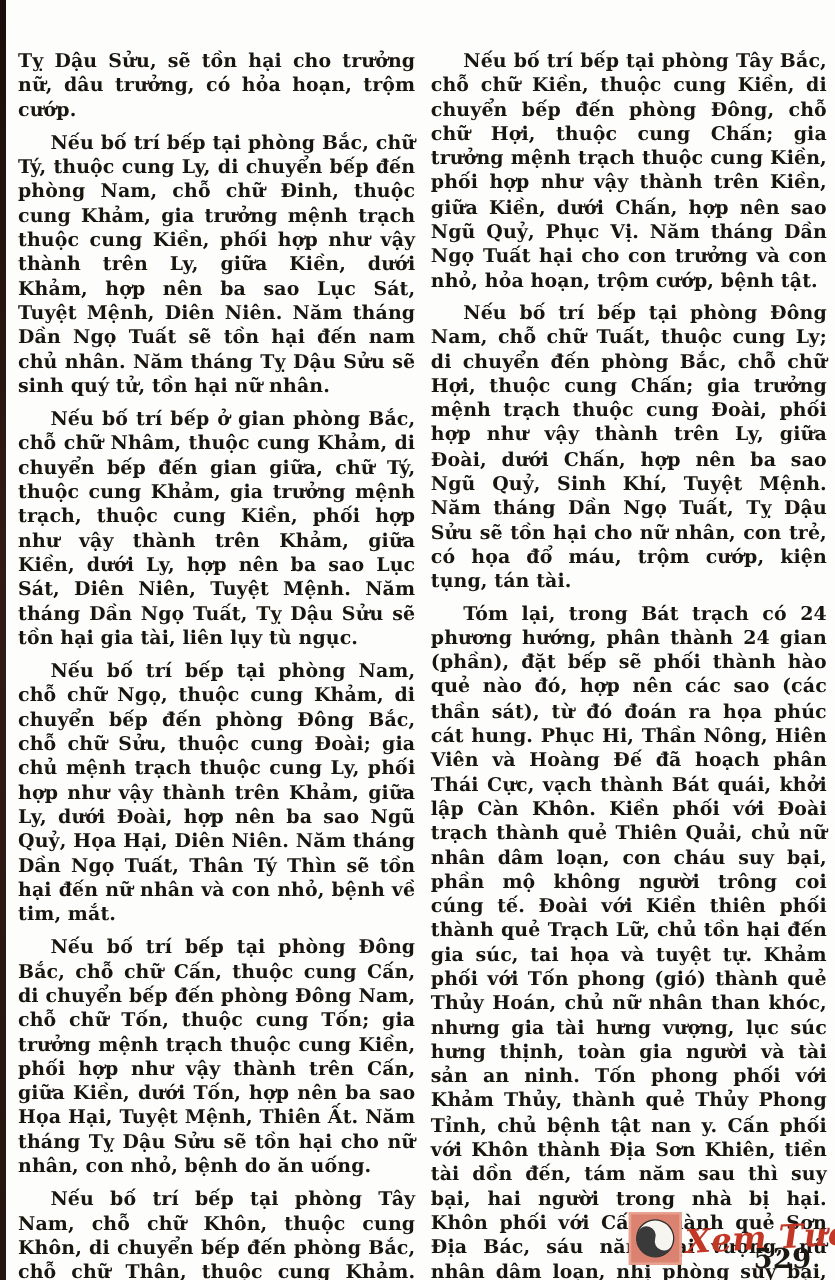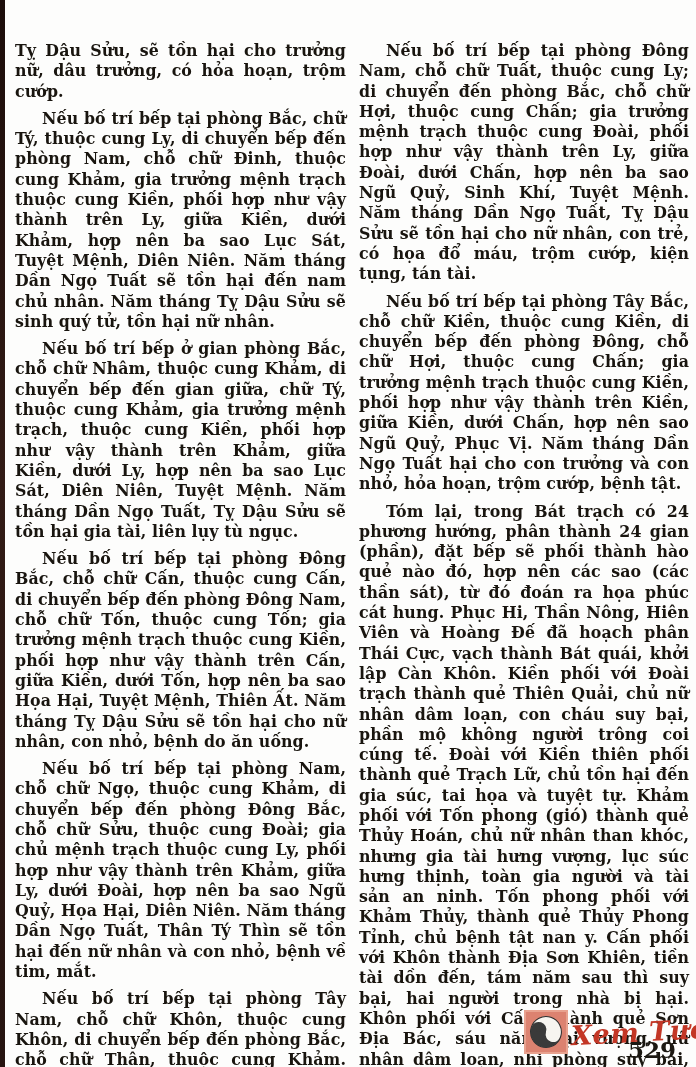--- a/index.html
+++ b/index.html
@@ -77,28 +77,28 @@
 <body>
 
 <div class="page">
 
   <div class="spine"></div>
 
   <div class="col col-left">
     <p class="para continuation">Tỵ Dậu Sửu, sẽ tồn hại cho trưởng nữ, dâu trưởng, có hỏa hoạn, trộm cướp.</p>
     <p class="para">Nếu bố trí bếp tại phòng Bắc, chữ Tý, thuộc cung Ly, di chuyển bếp đến phòng Nam, chỗ chữ Đinh, thuộc cung Khảm, gia trưởng mệnh trạch thuộc cung Kiền, phối hợp như vậy thành trên Ly, giữa Kiền, dưới Khảm, hợp nên ba sao Lục Sát, Tuyệt Mệnh, Diên Niên. Năm tháng Dần Ngọ Tuất sẽ tồn hại đến nam chủ nhân. Năm tháng Tỵ Dậu Sửu sẽ sinh quý tử, tồn hại nữ nhân.</p>
     <p class="para">Nếu bố trí bếp ở gian phòng Bắc, chỗ chữ Nhâm, thuộc cung Khảm, di chuyển bếp đến gian giữa, chữ Tý, thuộc cung Khảm, gia trưởng mệnh trạch, thuộc cung Kiền, phối hợp như vậy thành trên Khảm, giữa Kiền, dưới Ly, hợp nên ba sao Lục Sát, Diên Niên, Tuyệt Mệnh. Năm tháng Dần Ngọ Tuất, Tỵ Dậu Sửu sẽ tồn hại gia tài, liên lụy tù ngục.</p>
+    <p class="para">Nếu bố trí bếp tại phòng Nam, chỗ chữ Ngọ, thuộc cung Khảm, di chuyển bếp đến phòng Đông Bắc, chỗ chữ Sửu, thuộc cung Đoài; gia chủ mệnh trạch thuộc cung Ly, phối hợp như vậy thành trên Khảm, giữa Ly, dưới Đoài, hợp nên ba sao Ngũ Quỷ, Họa Hại, Diên Niên. Năm tháng Dần Ngọ Tuất, Thân Tý Thìn sẽ tồn hại đến nữ nhân và con nhỏ, bệnh về tim, mắt.</p>
     <p class="para">Nếu bố trí bếp tại phòng Đông Bắc, chỗ chữ Cấn, thuộc cung Cấn, di chuyển bếp đến phòng Đông Nam, chỗ chữ Tốn, thuộc cung Tốn; gia trưởng mệnh trạch thuộc cung Kiền, phối hợp như vậy thành trên Cấn, giữa Kiền, dưới Tốn, hợp nên ba sao Họa Hại, Tuyệt Mệnh, Thiên Ất. Năm tháng Tỵ Dậu Sửu sẽ tồn hại cho nữ nhân, con nhỏ, bệnh do ăn uống.</p>
-    <p class="para">Nếu bố trí bếp tại phòng Nam, chỗ chữ Ngọ, thuộc cung Khảm, di chuyển bếp đến phòng Đông Bắc, chỗ chữ Sửu, thuộc cung Đoài; gia chủ mệnh trạch thuộc cung Ly, phối hợp như vậy thành trên Khảm, giữa Ly, dưới Đoài, hợp nên ba sao Ngũ Quỷ, Họa Hại, Diên Niên. Năm tháng Dần Ngọ Tuất, Thân Tý Thìn sẽ tồn hại đến nữ nhân và con nhỏ, bệnh về tim, mắt.</p>
     <p class="para">Nếu bố trí bếp tại phòng Tây Nam, chỗ chữ Khôn, thuộc cung Khôn, di chuyển bếp đến phòng Bắc, chỗ chữ Thân, thuộc cung Khảm. Gia trưởng mệnh trạch thuộc cung Tốn; phối hợp như vậy thành trên Khôn, giữa Tốn, dưới Khảm, hợp nên ba sao Tuyệt Mệnh, Ngũ Quỷ, Sinh Khí. Năm tháng Tỵ Dậu Sửu sẽ tồn hại cho nữ nhân, con nhỏ, tai nạn hỏa hoạn, trộm cướp.</p>
   </div>
 
   <div class="col col-right">
+    <p class="para">Nếu bố trí bếp tại phòng Tây Bắc, chỗ chữ Kiền, thuộc cung Kiền, di chuyển bếp đến phòng Đông, chỗ chữ Hợi, thuộc cung Chấn; gia trưởng mệnh trạch thuộc cung Kiền, phối hợp như vậy thành trên Kiền, giữa Kiền, dưới Chấn, hợp nên sao Ngũ Quỷ, Phục Vị. Năm tháng Dần Ngọ Tuất hại cho con trưởng và con nhỏ, hỏa hoạn, trộm cướp, bệnh tật.</p>
     <p class="para">Nếu bố trí bếp tại phòng Đông Nam, chỗ chữ Tuất, thuộc cung Ly; di chuyển đến phòng Bắc, chỗ chữ Hợi, thuộc cung Chấn; gia trưởng mệnh trạch thuộc cung Đoài, phối hợp như vậy thành trên Ly, giữa Đoài, dưới Chấn, hợp nên ba sao Ngũ Quỷ, Sinh Khí, Tuyệt Mệnh. Năm tháng Dần Ngọ Tuất, Tỵ Dậu Sửu sẽ tồn hại cho nữ nhân, con trẻ, có họa đổ máu, trộm cướp, kiện tụng, tán tài.</p>
-    <p class="para">Nếu bố trí bếp tại phòng Tây Bắc, chỗ chữ Kiền, thuộc cung Kiền, di chuyển bếp đến phòng Đông, chỗ chữ Hợi, thuộc cung Chấn; gia trưởng mệnh trạch thuộc cung Kiền, phối hợp như vậy thành trên Kiền, giữa Kiền, dưới Chấn, hợp nên sao Ngũ Quỷ, Phục Vị. Năm tháng Dần Ngọ Tuất hại cho con trưởng và con nhỏ, hỏa hoạn, trộm cướp, bệnh tật.</p>
     <p class="para">Tóm lại, trong Bát trạch có 24 phương hướng, phân thành 24 gian (phần), đặt bếp sẽ phối thành hào quẻ nào đó, hợp nên các sao (các thần sát), từ đó đoán ra họa phúc cát hung. Phục Hi, Thần Nông, Hiên Viên và Hoàng Đế đã hoạch phân Thái Cực, vạch thành Bát quái, khởi lập Càn Khôn. Kiền phối với Đoài trạch thành quẻ Thiên Quải, chủ nữ nhân dâm loạn, con cháu suy bại, phần mộ không người trông coi cúng tế. Đoài với Kiền thiên phối thành quẻ Trạch Lữ, chủ tồn hại đến gia súc, tai họa và tuyệt tự. Khảm phối với Tốn phong (gió) thành quẻ Thủy Hoán, chủ nữ nhân than khóc, nhưng gia tài hưng vượng, lục súc hưng thịnh, toàn gia người và tài sản an ninh. Tốn phong phối với Khảm Thủy, thành quẻ Thủy Phong Tỉnh, chủ bệnh tật nan y. Cấn phối với Khôn thành Địa Sơn Khiên, tiền tài dồn đến, tám năm sau thì suy bại, hai người trong nhà bị hại. Khôn phối với Cấn, thành quẻ Sơn Địa Bác, sáu năm đại vượng, nữ nhân dâm loạn, nhị phòng suy bại, tuyệt tự. Chấn phối với Ly, quẻ Hỏa Lôi Phệ Hạp, gia đạo hanh thông, con cháu thông minh tuấn tú. Ly phối với Chấn, quẻ Lôi Hòa Phong, nữ nhân, nô tì sẽ bị bệnh tim.</p>
 
   </div>
 
   <div class="watermark">
     <div class="wm-logo">
       <svg viewBox="0 0 64 64" xmlns="http://www.w3.org/2000/svg">
         <circle cx="32" cy="32" r="29" fill="#f7f5f0" stroke="#2e2e2e" stroke-width="2"></circle>
         <path d="M3,32 A29,29 0 0,0 61,32 A14.5,14.5 0 0,1 32,32 A14.5,14.5 0 0,0 3,32 Z" fill="#3a3a3a"></path>
         <circle cx="17.5" cy="32" r="4.5" fill="#3a3a3a"></circle>

